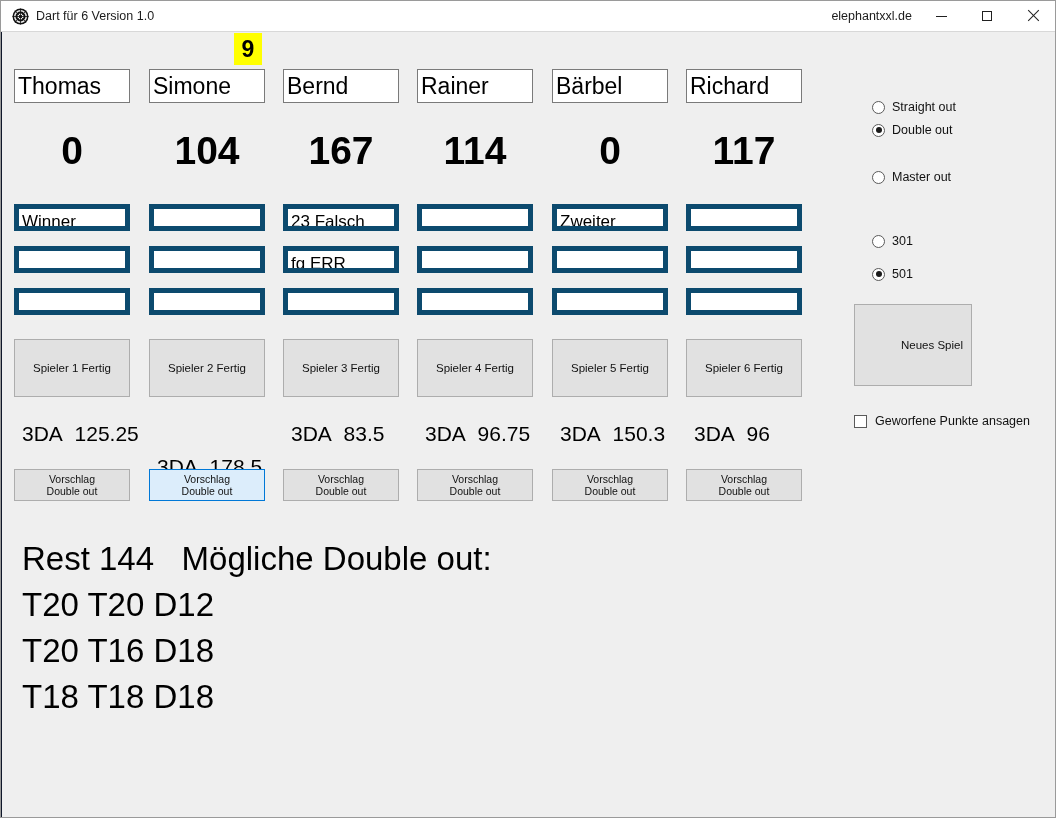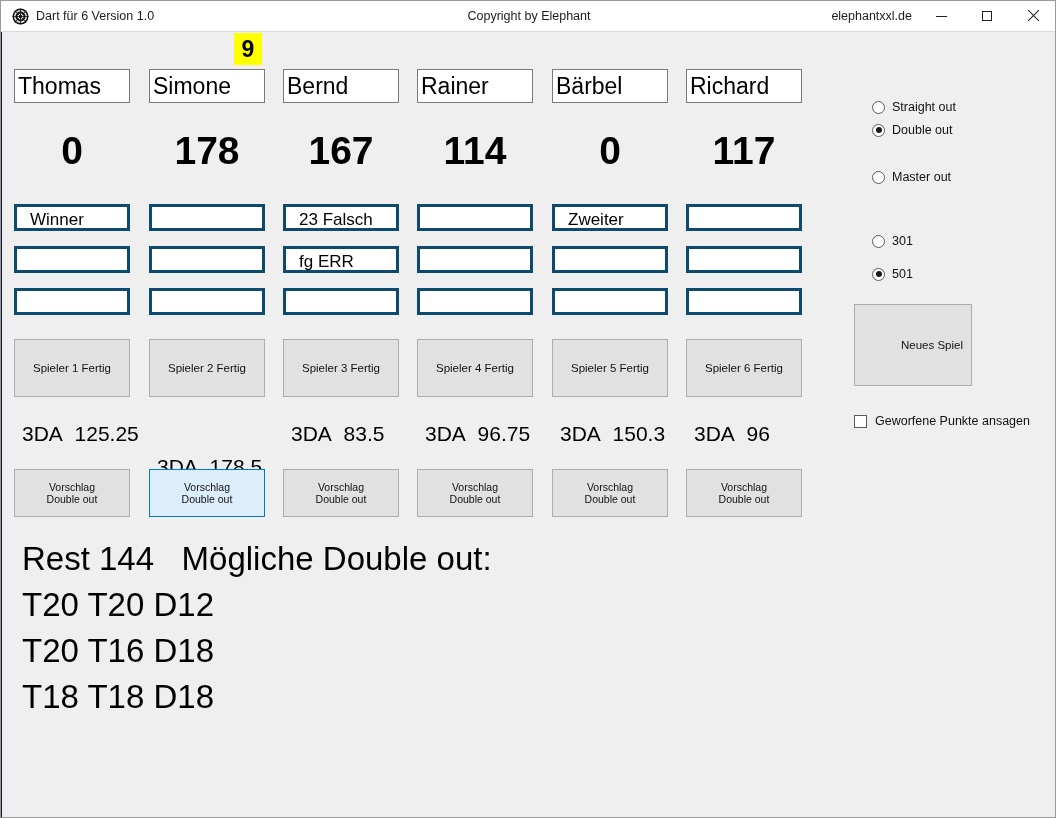--- a/index.html
+++ b/index.html
@@ -146,25 +146,25 @@
     color: #000000;
     white-space: nowrap;
   }
 
   
   .throw-box {
     position: absolute;
     width: 116px;
     height: 27px;
     background: #ffffff;
-    border: 3px solid #0c4a6e;
+    border: 5px solid #0c4a6e;
     box-sizing: border-box;
     font-size: 17px;
     line-height: 25px;
-    padding-left: 13px;
+    padding-left: 3px;
     color: #000000;
     white-space: nowrap;
     overflow: hidden;
   }
 
   
   .fertig-btn {
     position: absolute;
     width: 116px;
     height: 58px;
@@ -186,21 +186,21 @@
     font-size: 21px;
     line-height: 26px;
     color: #000000;
     white-space: nowrap;
   }
 
   
   .vorschlag-btn {
     position: absolute;
     width: 116px;
-    height: 48px;
+    height: 32px;
     background: #e1e1e1;
     border: 1px solid #adadad;
     box-sizing: border-box;
     display: flex;
     flex-direction: column;
     align-items: center;
     justify-content: center;
     font-size: 10.5px;
     line-height: 12px;
     color: #111111;
@@ -293,21 +293,20 @@
       <circle cx="17" cy="17" r="6" fill="#f0f0f0"></circle>
       <circle cx="17" cy="17" r="3" fill="#111111"></circle>
       <g stroke="#111111" stroke-width="1.6">
         <line x1="17" y1="1" x2="17" y2="33"></line>
         <line x1="1" y1="17" x2="33" y2="17"></line>
         <line x1="5.7" y1="5.7" x2="28.3" y2="28.3"></line>
         <line x1="28.3" y1="5.7" x2="5.7" y2="28.3"></line>
       </g>
     </svg>
     <div class="tb-title">Dart für 6  Version 1.0</div>
-    <div class="tb-center">Copyright by Elephant</div>
     <div class="tb-right">elephantxxl.de</div>
 
     <div class="winbtn min">
       <span class="gl-min"></span>
     </div>
     <div class="winbtn max">
       <span class="gl-max"></span>
     </div>
     <div class="winbtn close">
       <span class="gl-close"></span>
@@ -329,21 +328,21 @@
         <div class="fertig-btn" style="left: 12px; top: 307px;">Spieler 1 Fertig</div>
         <div class="threeda" style="left: 20px; top: 389px;"><span>3DA</span>&nbsp; <span>125.25</span></div>
         <div class="vorschlag-btn" style="left: 12px; top: 437px;">
           <span>Vorschlag</span>
           <span>Double out</span>
         </div>
       </div>
 
       <div class="player-col">
         <div class="name-box" style="left: 147px; top: 37px;">Simone</div>
-        <div class="score" style="left: 147px; top: 97px;">178</div>
+        <div class="score" style="left: 147px; top: 97px;">104</div>
         <div class="throw-box" style="left: 147px; top: 172px;"></div>
         <div class="throw-box" style="left: 147px; top: 214px;"></div>
         <div class="throw-box" style="left: 147px; top: 256px;"></div>
         <div class="fertig-btn" style="left: 147px; top: 307px;">Spieler 2 Fertig</div>
         <div class="threeda" style="left: 155px; top: 389px; margin-top: 33px;"><span>3DA</span>&nbsp; <span>178.5</span></div>
         <div class="vorschlag-btn focused" style="left: 147px; top: 437px;">
           <span>Vorschlag</span>
           <span>Double out</span>
         </div>
       </div>

